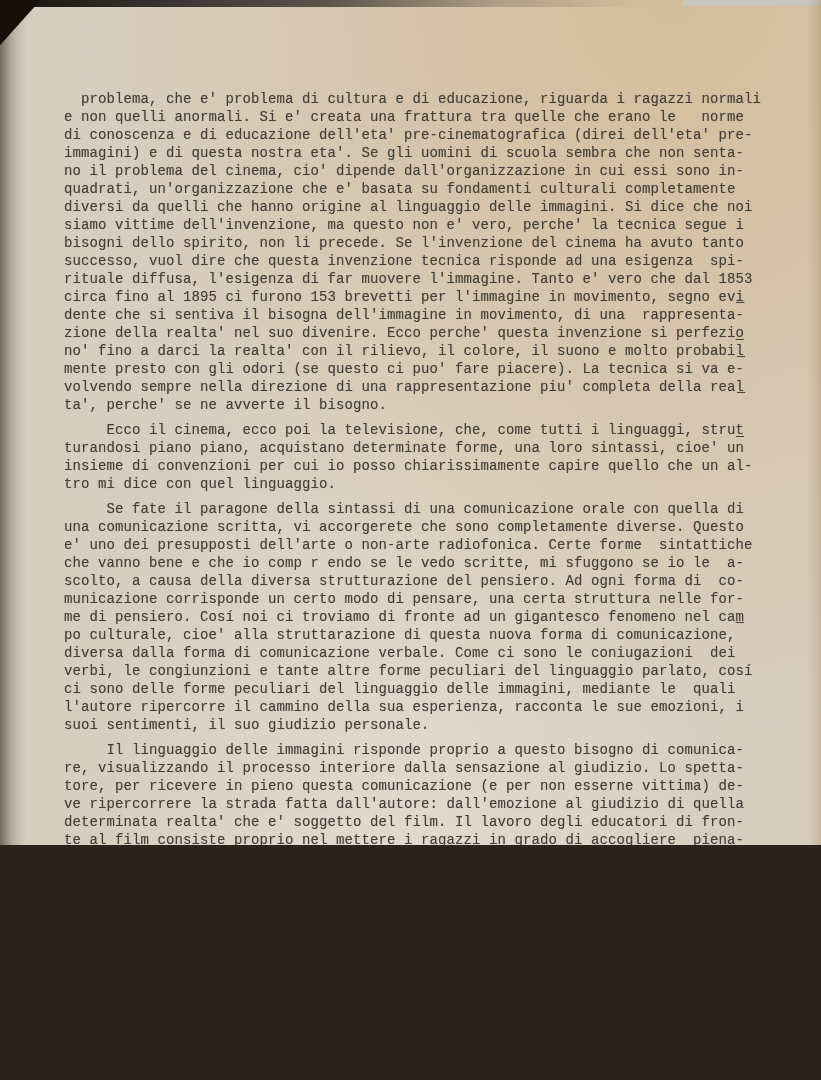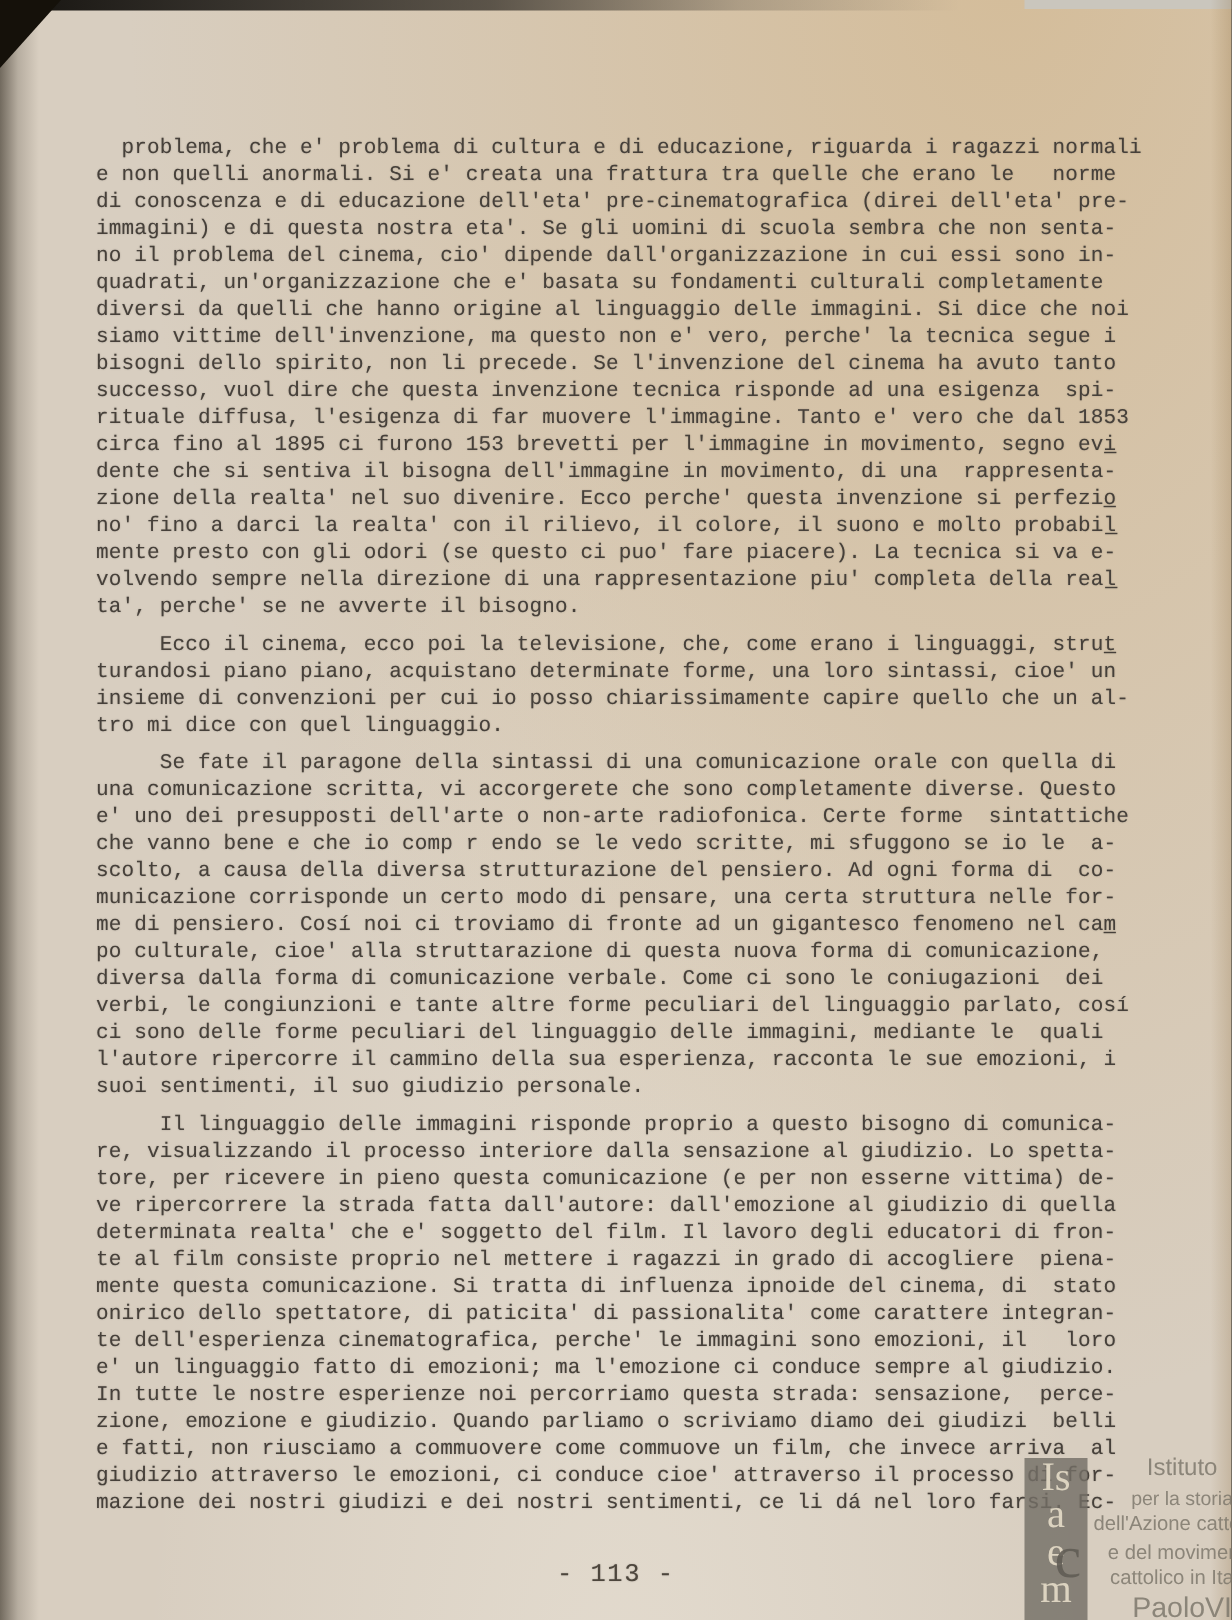--- a/index.html
+++ b/index.html
@@ -1,18 +1,18 @@
 <!DOCTYPE html>
 <html><head>
 <meta charset="utf-8">
 <style>
   html,body{margin:0;padding:0;background:#2a241c;}
   .page{
     position:relative;
-    width:821px;height:1080px;
+    width:821px;height:845px;
     overflow:hidden;
     background-color:#d8cec0;
     background-image:
       radial-gradient(ellipse at 82% -4%, rgba(206,164,100,0.42), rgba(206,164,100,0) 62%),
       radial-gradient(ellipse at 50% 115%, rgba(248,244,234,0.35), rgba(248,244,234,0) 55%),
       linear-gradient(90deg, rgba(30,24,14,0.55) 0px, rgba(30,24,14,0.18) 12px, rgba(30,24,14,0) 26px);
     font-family:"Liberation Sans","DejaVu Sans",sans-serif;
   }
   .edge-top{
     position:absolute;top:0;left:0;right:0;height:7px;
@@ -104,21 +104,21 @@
 bisogni dello spirito, non li precede. Se l'invenzione del cinema ha avuto tanto
 successo, vuol dire che questa invenzione tecnica risponde ad una esigenza  spi-
 rituale diffusa, l'esigenza di far muovere l'immagine. Tanto e' vero che dal 1853
 circa fino al 1895 ci furono 153 brevetti per l'immagine in movimento, segno evi̲
 dente che si sentiva il bisogna dell'immagine in movimento, di una  rappresenta-
 zione della realta' nel suo divenire. Ecco perche' questa invenzione si perfezio̲
 no' fino a darci la realta' con il rilievo, il colore, il suono e molto probabil̲
 mente presto con gli odori (se questo ci puo' fare piacere). La tecnica si va e-
 volvendo sempre nella direzione di una rappresentazione piu' completa della real̲
 ta', perche' se ne avverte il bisogno.</pre>
-      <pre class="para">     Ecco il cinema, ecco poi la televisione, che, come erano i linguaggi, strut̲
+      <pre class="para">     Ecco il cinema, ecco poi la televisione, che, come tutti i linguaggi, strut̲
 turandosi piano piano, acquistano determinate forme, una loro sintassi, cioe' un
 insieme di convenzioni per cui io posso chiarissimamente capire quello che un al-
 tro mi dice con quel linguaggio.</pre>
       <pre class="para">     Se fate il paragone della sintassi di una comunicazione orale con quella di
 una comunicazione scritta, vi accorgerete che sono completamente diverse. Questo
 e' uno dei presupposti dell'arte o non-arte radiofonica. Certe forme  sintattiche
 che vanno bene e che io comp r endo se le vedo scritte, mi sfuggono se io le  a-
 scolto, a causa della diversa strutturazione del pensiero. Ad ogni forma di  co-
 municazione corrisponde un certo modo di pensare, una certa struttura nelle for-
 me di pensiero. Cosí noi ci troviamo di fronte ad un gigantesco fenomeno nel cam̲

